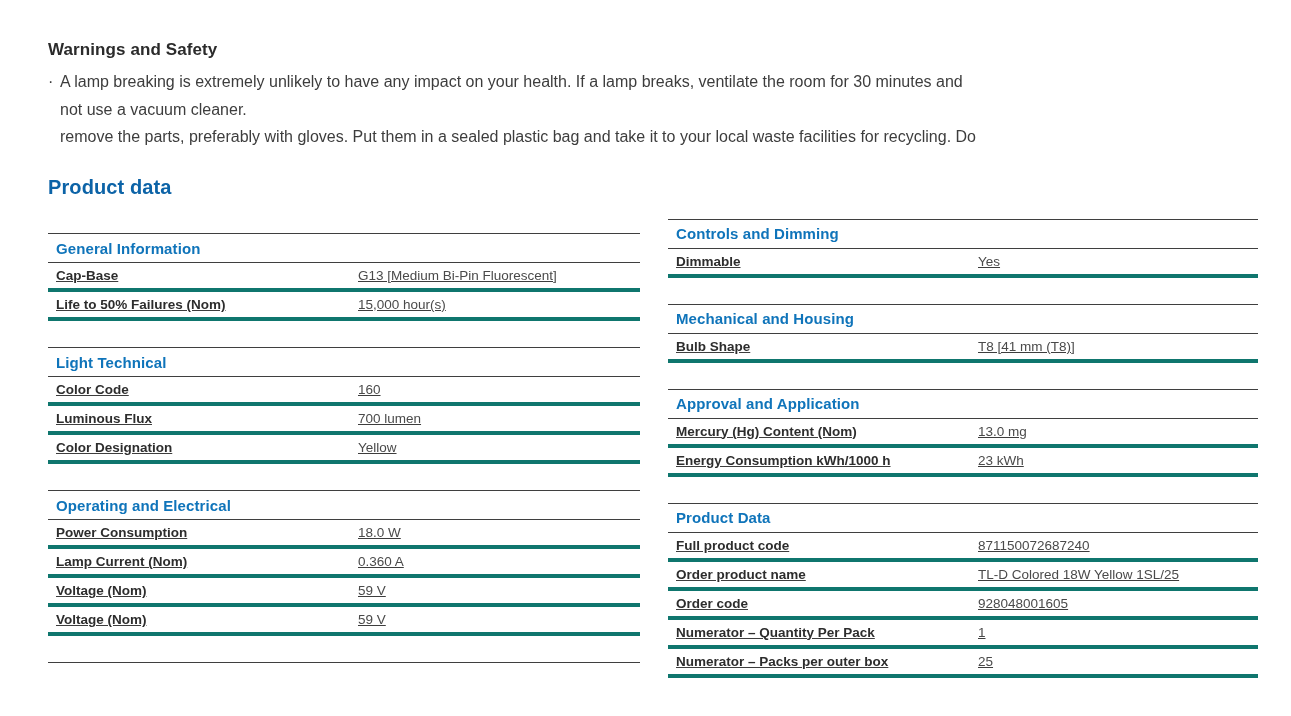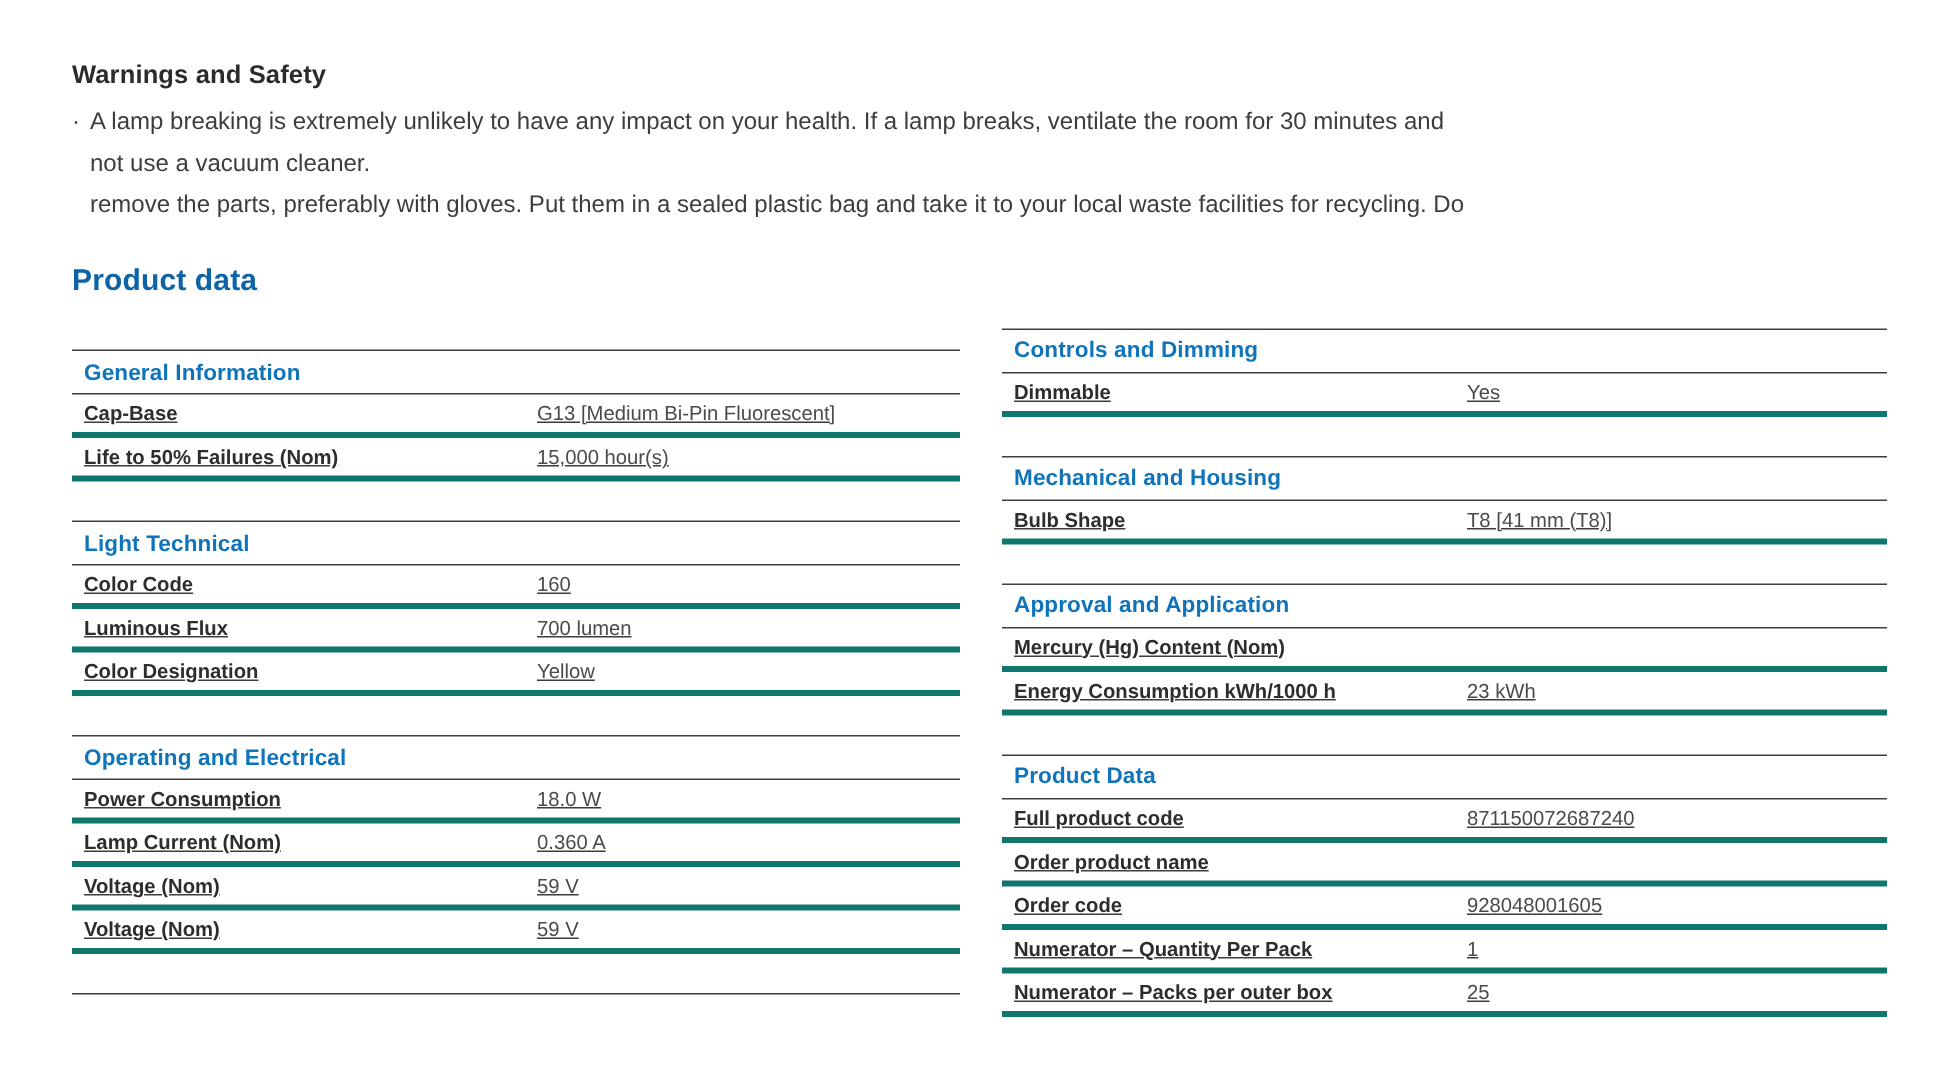--- a/index.html
+++ b/index.html
@@ -177,34 +177,36 @@
             <div class="section-header">Mechanical and Housing</div>
             <div class="trow">
               <div class="tlabel">Bulb Shape</div>
               <div class="tvalue">T8 [41 mm (T8)]</div>
             </div>
           </div>
           <div class="section">
             <div class="section-header">Approval and Application</div>
             <div class="trow">
               <div class="tlabel">Mercury (Hg) Content (Nom)</div>
+              <div class="tvalue">13.0 mg</div>
             </div>
             <div class="trow">
               <div class="tlabel">Energy Consumption kWh/1000 h</div>
               <div class="tvalue">23 kWh</div>
             </div>
           </div>
           <div class="section">
             <div class="section-header">Product Data</div>
             <div class="trow">
               <div class="tlabel">Full product code</div>
               <div class="tvalue">871150072687240</div>
             </div>
             <div class="trow">
               <div class="tlabel">Order product name</div>
+              <div class="tvalue">TL-D Colored 18W Yellow 1SL/25</div>
             </div>
             <div class="trow">
               <div class="tlabel">Order code</div>
               <div class="tvalue">928048001605</div>
             </div>
             <div class="trow">
               <div class="tlabel">Numerator – Quantity Per Pack</div>
               <div class="tvalue">1</div>
             </div>
             <div class="trow">

